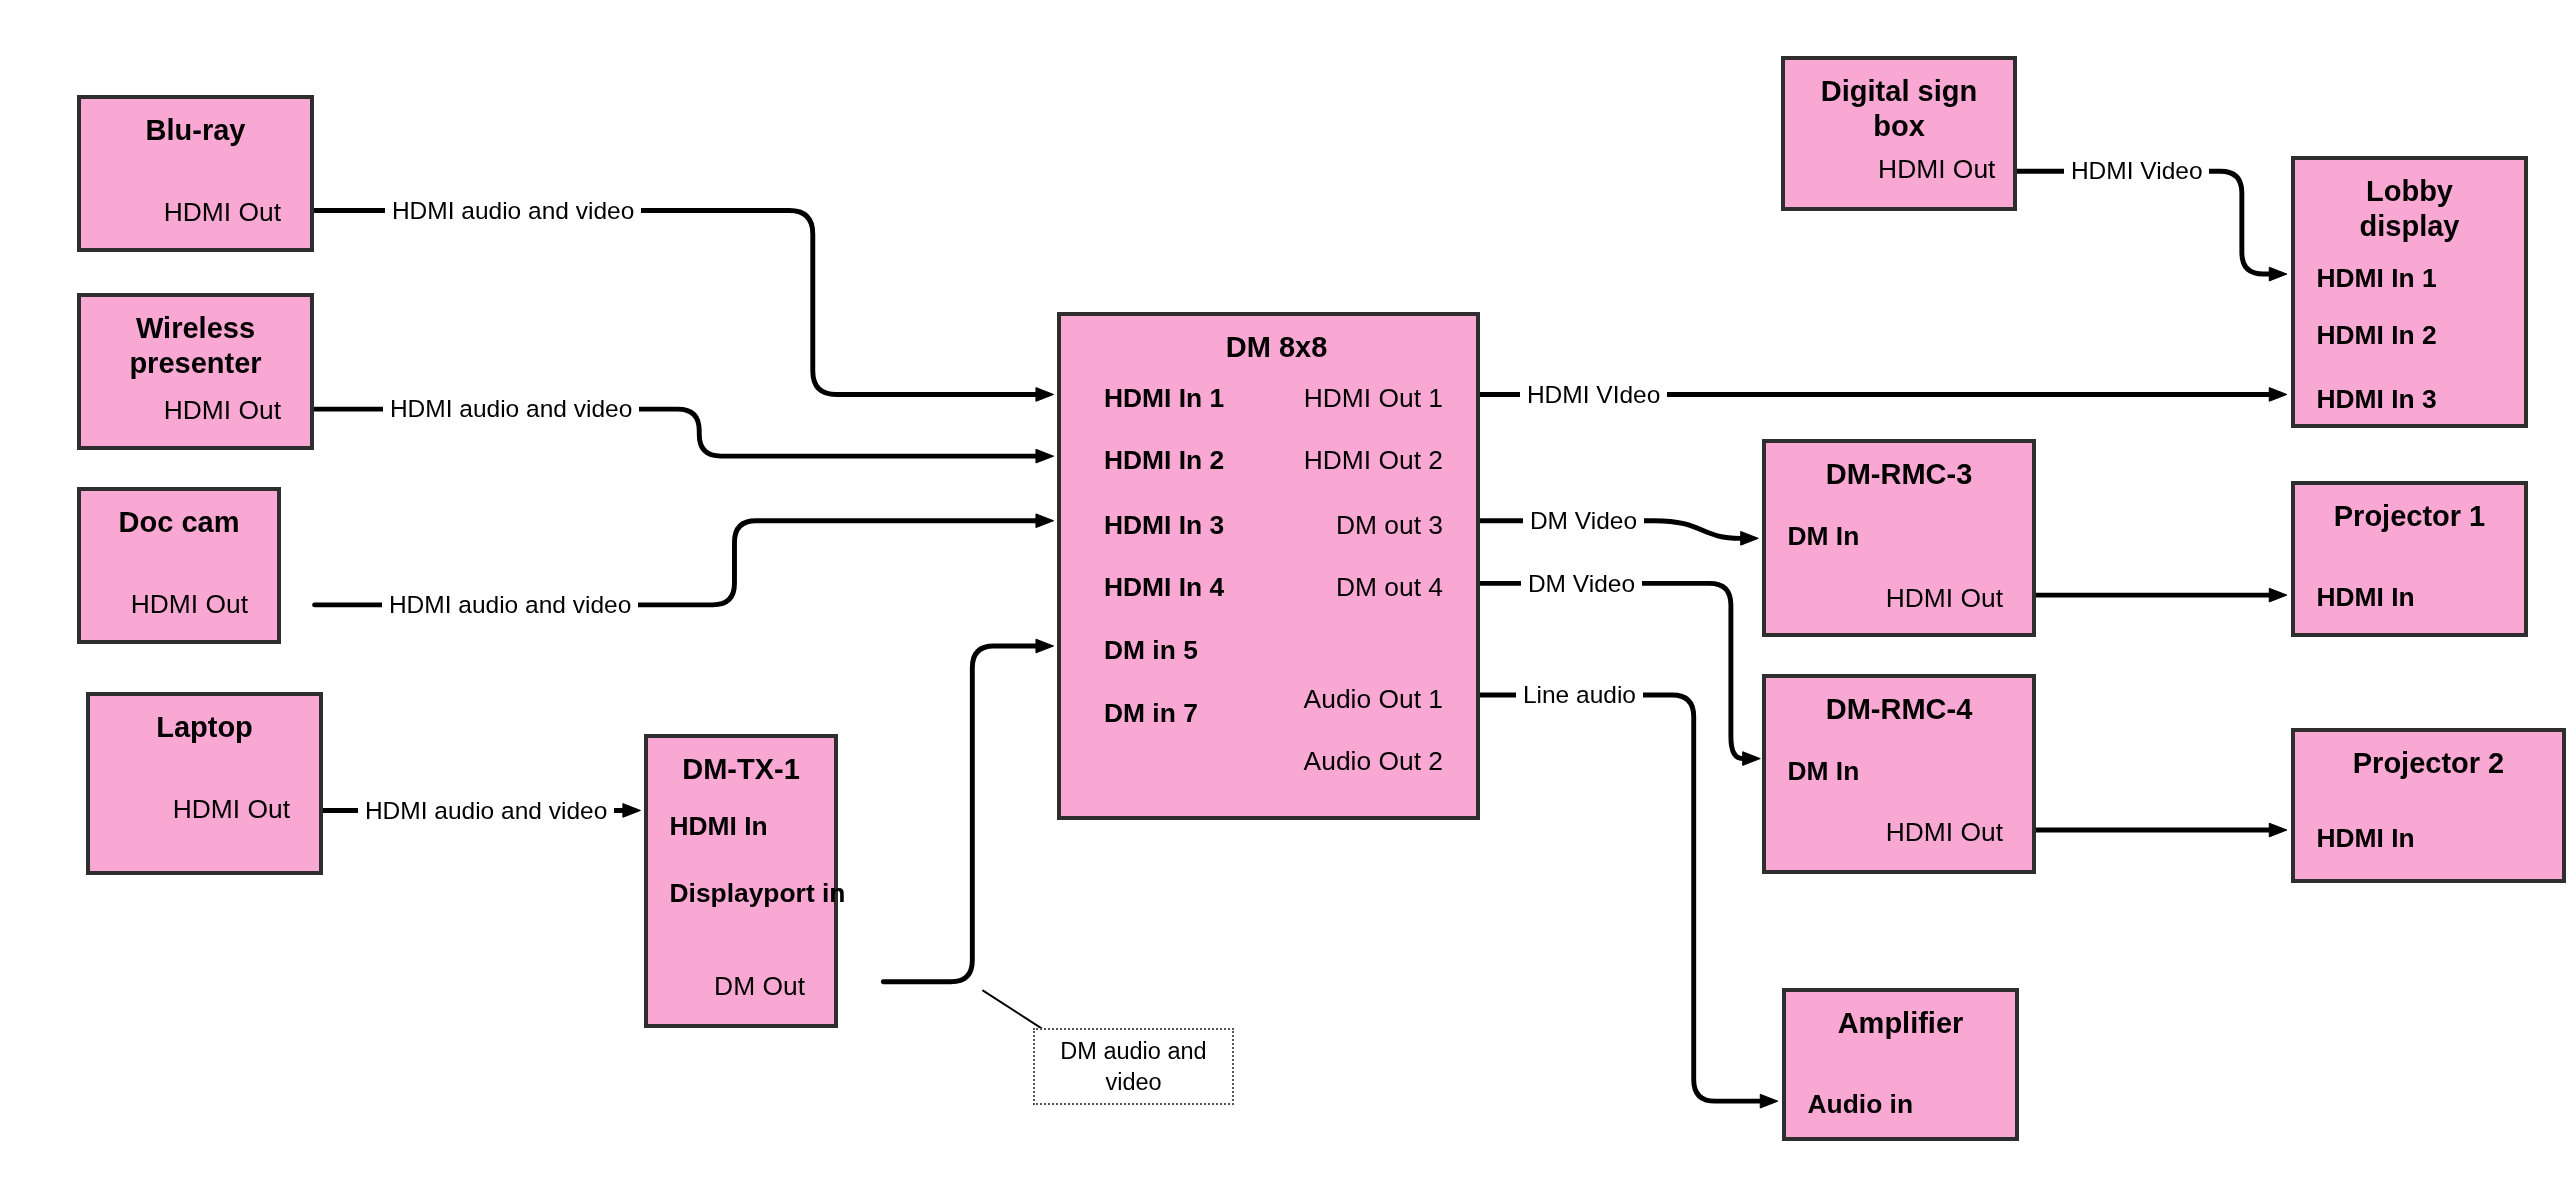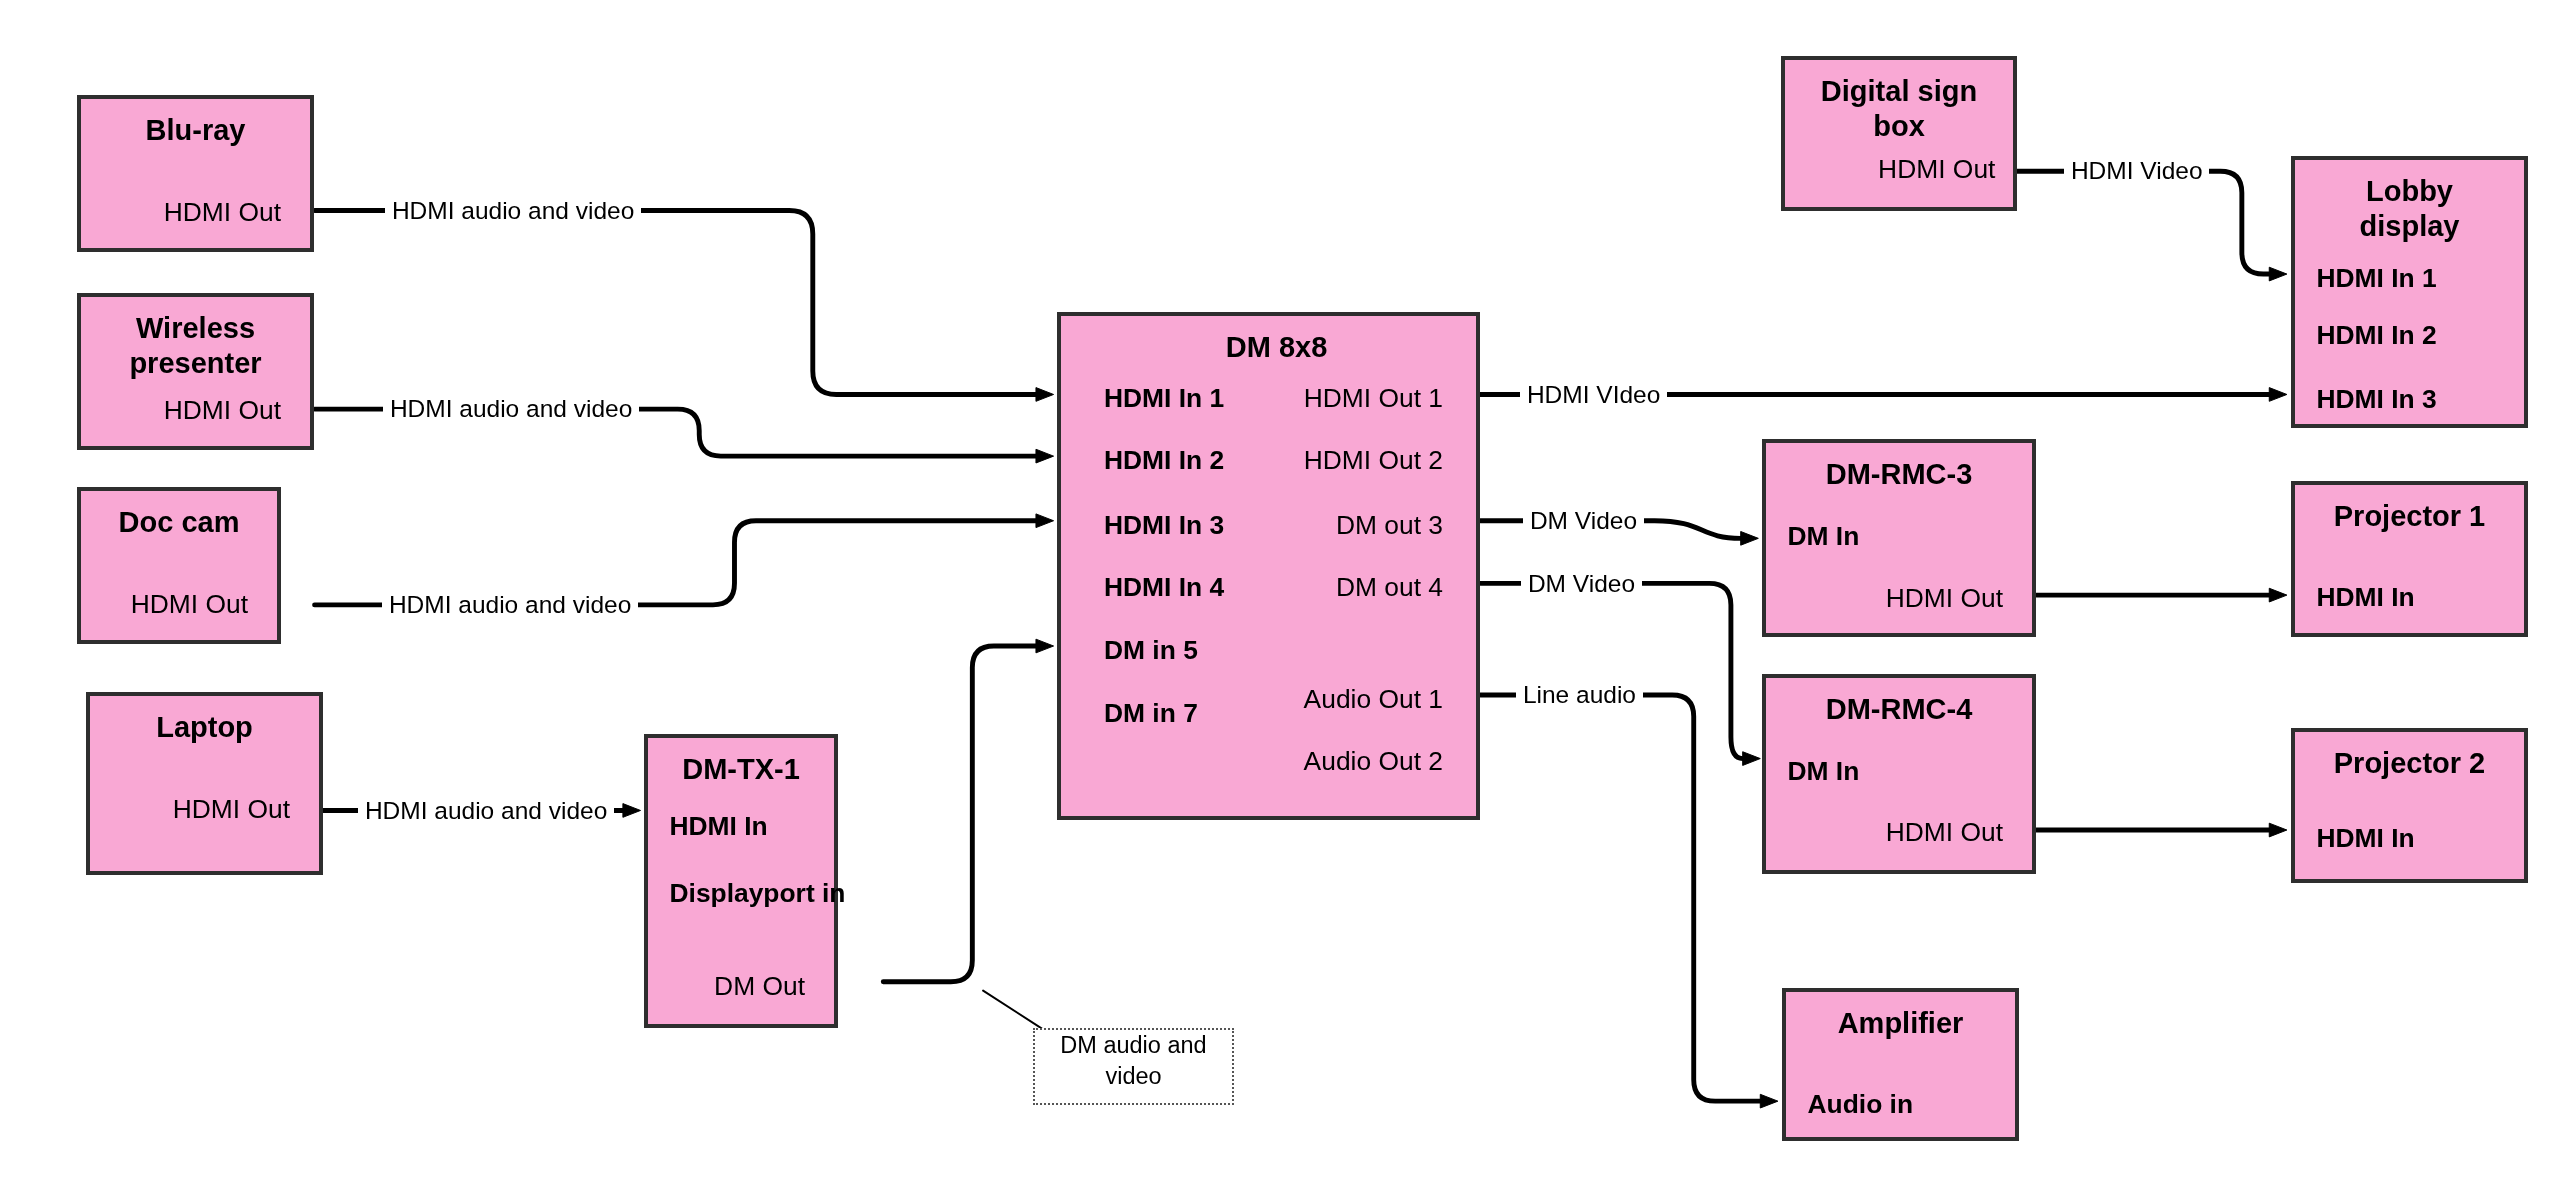--- a/index.html
+++ b/index.html
@@ -8,21 +8,21 @@
   svg.wires{position:absolute;left:0;top:0;z-index:1;}
   .node{position:absolute;background:#f9a8d4;border:4.9px solid #2e2e2e;box-sizing:border-box;z-index:2;}
   .node .title{font-weight:bold;font-size:29px;text-align:center;margin:13.7px auto 0;line-height:1.22;}
   .port{position:absolute;font-size:26.4px;white-space:nowrap;transform:translateY(-50%);line-height:1;}
   .pl{left:21.5px;font-weight:bold;} .pr{right:29px;}
   .n5 .pl{left:43px;} .n5 .pr{right:33px;}
   .n6 .pr{right:17.6px;}
   .conn-label{position:absolute;z-index:3;font-size:24.5px;white-space:nowrap;background:#fff;
               padding:2px 6.9px;transform:translateY(-50%);line-height:1;}
   .note{position:absolute;z-index:3;border:2.9px dotted #555;background:#fff;box-sizing:border-box;
-        display:flex;align-items:flex-start;justify-content:center;text-align:center;
+        display:flex;align-items:center;justify-content:center;text-align:center;
         font-size:23.5px;line-height:1.3;}
   .note-inner{max-width:162px;}
 </style>
 </head>
 <body>
 
 <div class="canvas">
 
   <svg class="wires" width="2576" height="1201" viewBox="0 0 2631 1227">
     <defs>
@@ -112,21 +112,21 @@
     <div class="title">Projector 1</div>
     <div class="port pl" style="top:112px">HDMI In</div>
   </div>
 
   <div class="node n10" style="left:1762px;top:674px;width:274px;height:200px;">
     <div class="title">DM-RMC-4</div>
     <div class="port pl" style="top:93px">DM In</div>
     <div class="port pr" style="top:154px">HDMI Out</div>
   </div>
 
-  <div class="node n11" style="left:2291px;top:728px;width:237px;height:155px;">
+  <div class="node n11" style="left:2291px;top:728px;width:275px;height:155px;">
     <div class="title">Projector 2</div>
     <div class="port pl" style="top:106px">HDMI In</div>
   </div>
 
   <div class="node n12" style="left:1782px;top:988px;width:237px;height:153px;">
     <div class="title">Amplifier</div>
     <div class="port pl" style="top:112px">Audio in</div>
   </div>
 
   <div class="conn-label" style="left:385px;top:211px">HDMI audio and video</div>

